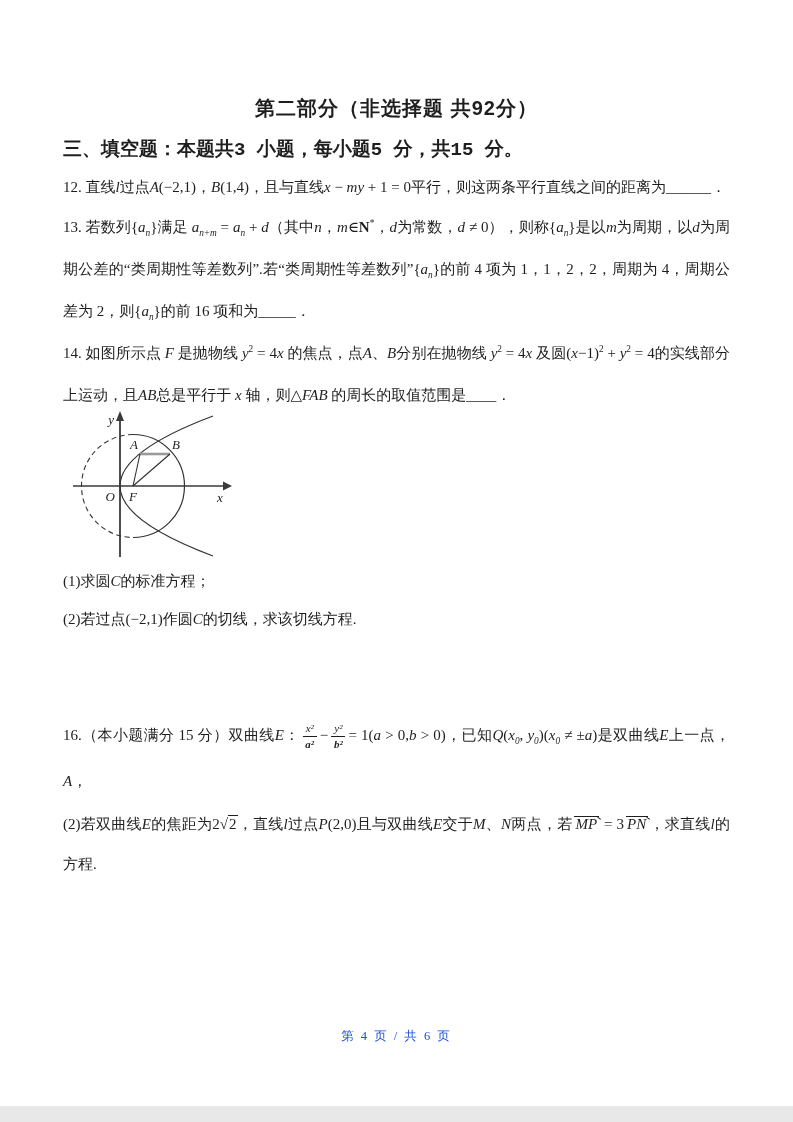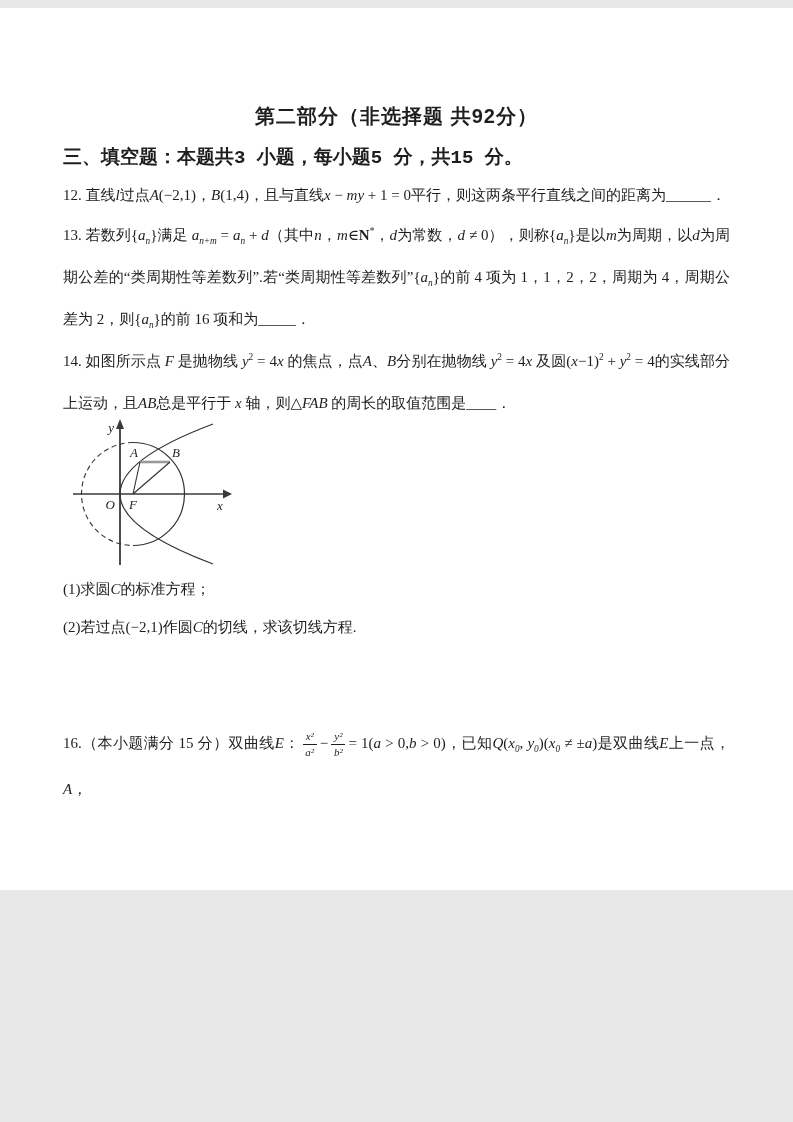--- a/index.html
+++ b/index.html
@@ -1,21 +1,21 @@
 <!DOCTYPE html>
 <html><head>
 <meta charset="utf-8">
 <style>
   * { box-sizing: border-box; }
   html,body { margin:0; padding:0; background:#e8e8e8; }
   .page {
     position: relative;
-    width: 793px; height: 882px;
+    width: 793px; height: 1106px;
     background: #ffffff;
-    margin: 8px auto;
+    margin: 0 auto;
     overflow: hidden;
     color: #1e1e1e;
     font-family: "Liberation Serif", "DejaVu Serif", serif;
   }
   .content { padding: 0 63px; }
 
   .title {
     padding-top: 95px;
     text-align: center;
     font-family: "Liberation Sans", "DejaVu Sans", sans-serif;
@@ -58,21 +58,21 @@
   .frac {
     display: inline-block;
     vertical-align: middle;
     text-align: center;
     font-style: italic;
     font-size: 11px;
     line-height: 1.15;
     margin: 0 3px;
   }
   .frac .fn { display:block; border-bottom: 1px solid currentColor; padding: 0 3px 1px; }
-  .frac .fd { display:block; padding-top: 1px; }
+  .frac .fd { display:block; padding-top: 1px; font-weight: bold; }
   .sqrt .rad { border-top: 1px solid currentColor; padding: 0 1px; }
   .vec {
     font-style: italic;
     position: relative;
     padding: 0 3px 0 1px;
     margin-left: 2px;
   }
   .vec::before {
     content: ""; position: absolute; left: 0; right: 1px; top: 0px;
     border-top: 1px solid currentColor;
@@ -139,17 +139,18 @@
         <text x="67" y="39" text-anchor="end" class="fig-label">A</text>
         <text x="101" y="39" class="fig-label">B</text>
       </svg>
     </div>
 
 
     <p class="para q15-item">(1)求圆<span class="m">C</span>的标准方程；</p>
     <p class="para q15-item">(2)若过点(−2,1)作圆<span class="m">C</span>的切线，求该切线方程.</p>
 
     <p class="para q16">16.（本小题满分 15 分）双曲线<span class="m">E</span>：<span class="frac"><span class="fn">x²</span><span class="fd">a²</span></span>−<span class="frac"><span class="fn">y²</span><span class="fd">b²</span></span>= 1(<span class="m">a</span> &gt; 0,<span class="m">b</span> &gt; 0)，已知<span class="m">Q</span>(<span class="m">x</span><sub class="m">0</sub>, <span class="m">y</span><sub class="m">0</sub>)(<span class="m">x</span><sub class="m">0</sub> ≠ ±<span class="m">a</span>)是双曲线<span class="m">E</span>上一点，<span class="m">A</span>，</p>
+    <p class="para q16-item2">(2)若双曲线<span class="m">E</span>的焦距为2<span class="sqrt">√<span class="rad">2</span></span>，直线<span class="m">l</span>过点<span class="m">P</span>(2,0)且与双曲线<span class="m">E</span>交于<span class="m">M</span>、<span class="m">N</span>两点，若<span class="m vec">MP</span> = 3<span class="m vec">PN</span>，求直线<span class="m">l</span>的方程.</p>
 
   </div>
 
   <div class="footer">第 4 页 / 共 6 页</div>
 </div>
 
 </body></html>

